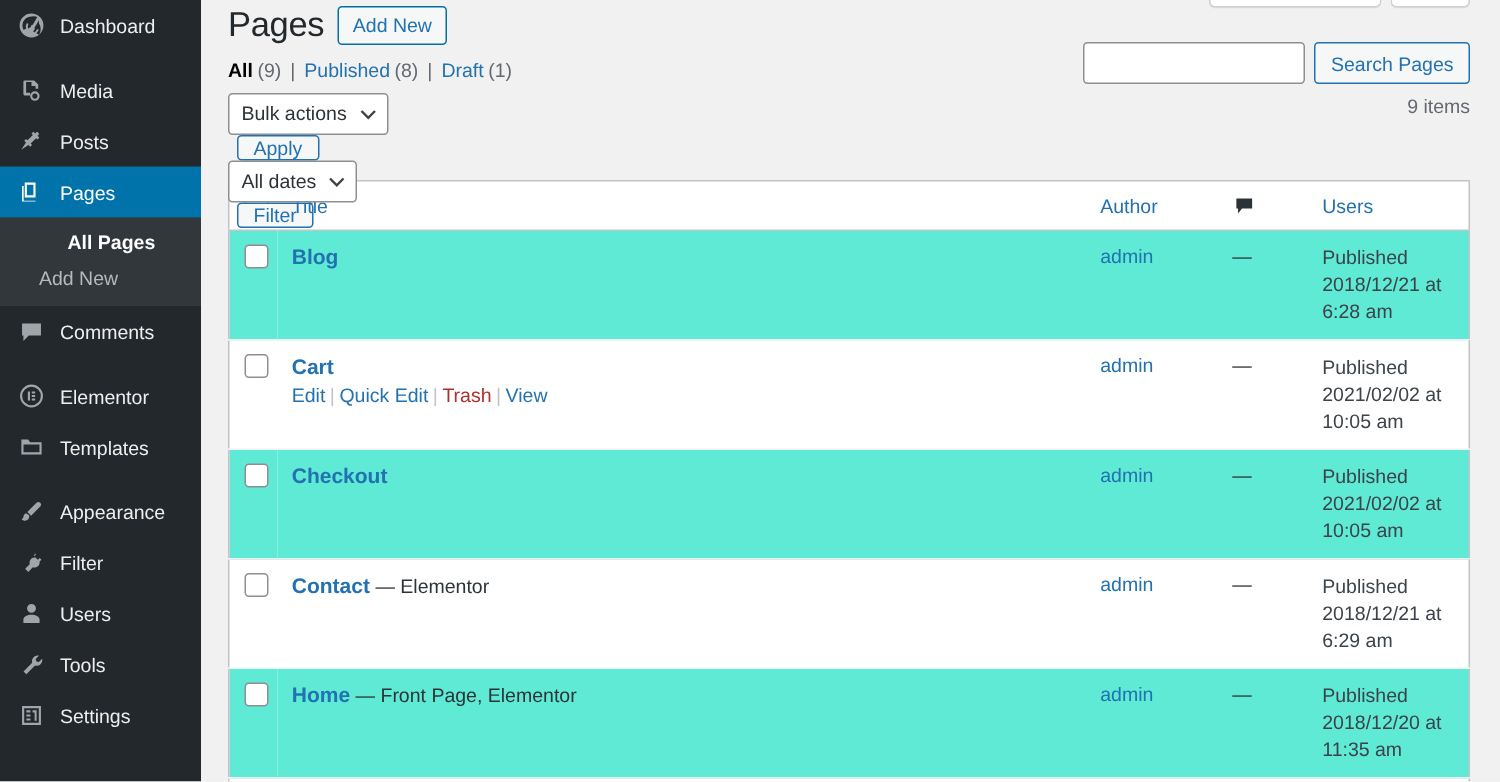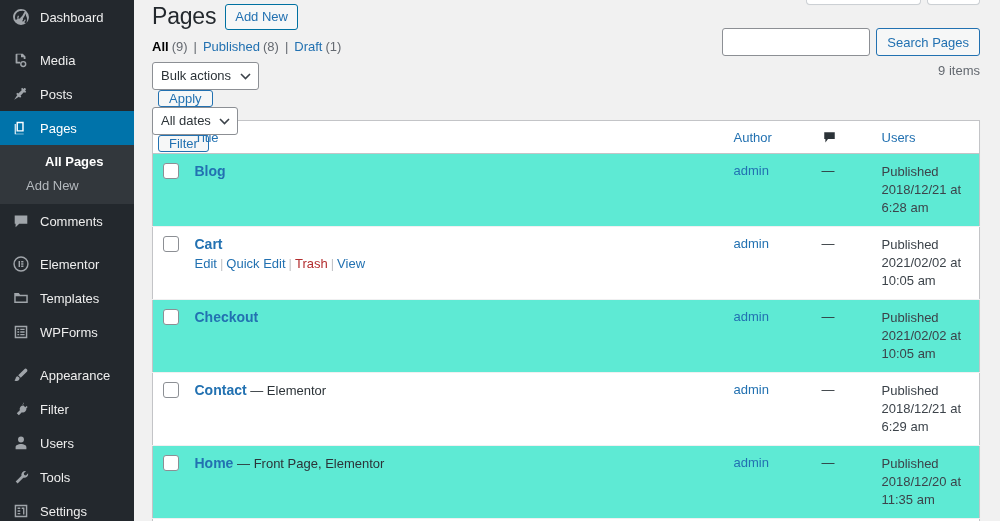--- a/index.html
+++ b/index.html
@@ -250,28 +250,20 @@
 
     <div class="menu-item">
       <span class="ico">
         <svg width="18" height="18" viewBox="0 0 20 20">
             <path d="M2.5 4.5h5l1.5 2h8.5v9h-15v-11zm1.6 3.6v5.8h11.8V8.1H4.1z"></path>
           </svg>
       </span>
       <span class="mi-label">Templates</span>
     </div>
 
-    <div class="menu-item">
-      <span class="ico">
-        <svg width="18" height="18" viewBox="0 0 20 20">
-            <path d="M3 3h14v14H3V3zm1.6 1.6v10.8h10.8V4.6H4.6zM6 6.3h2v1.6H6V6.3zm3.2 0h4.8v1.6H9.2V6.3zM6 9.2h2v1.6H6V9.2zm3.2 0h4.8v1.6H9.2V9.2zM6 12.1h2v1.6H6v-1.6zm3.2 0h4.8v1.6H9.2v-1.6z"></path>
-          </svg>
-      </span>
-      <span class="mi-label">WPForms</span>
-    </div>
 
     <div class="menu-sep"></div>
 
     <div class="menu-item">
       <span class="ico">
         <svg width="18" height="18" viewBox="0 0 20 20">
             <path d="M16.5 3.5c-.8-.8-2-.8-2.8 0L6.9 10.3l2.8 2.8 6.8-6.8c.8-.8.8-2 0-2.8zM6 11.3c-1.1.4-1.9 1.4-2 2.6-.1 1-.7 1.5-1.3 1.8.6.7 1.6 1.1 2.6 1.1 1.7 0 3.1-1.4 3.1-3.1 0-.3-.1-.6-.2-.9L6 11.3z"></path>
           </svg>
       </span>
       <span class="mi-label">Appearance</span>

